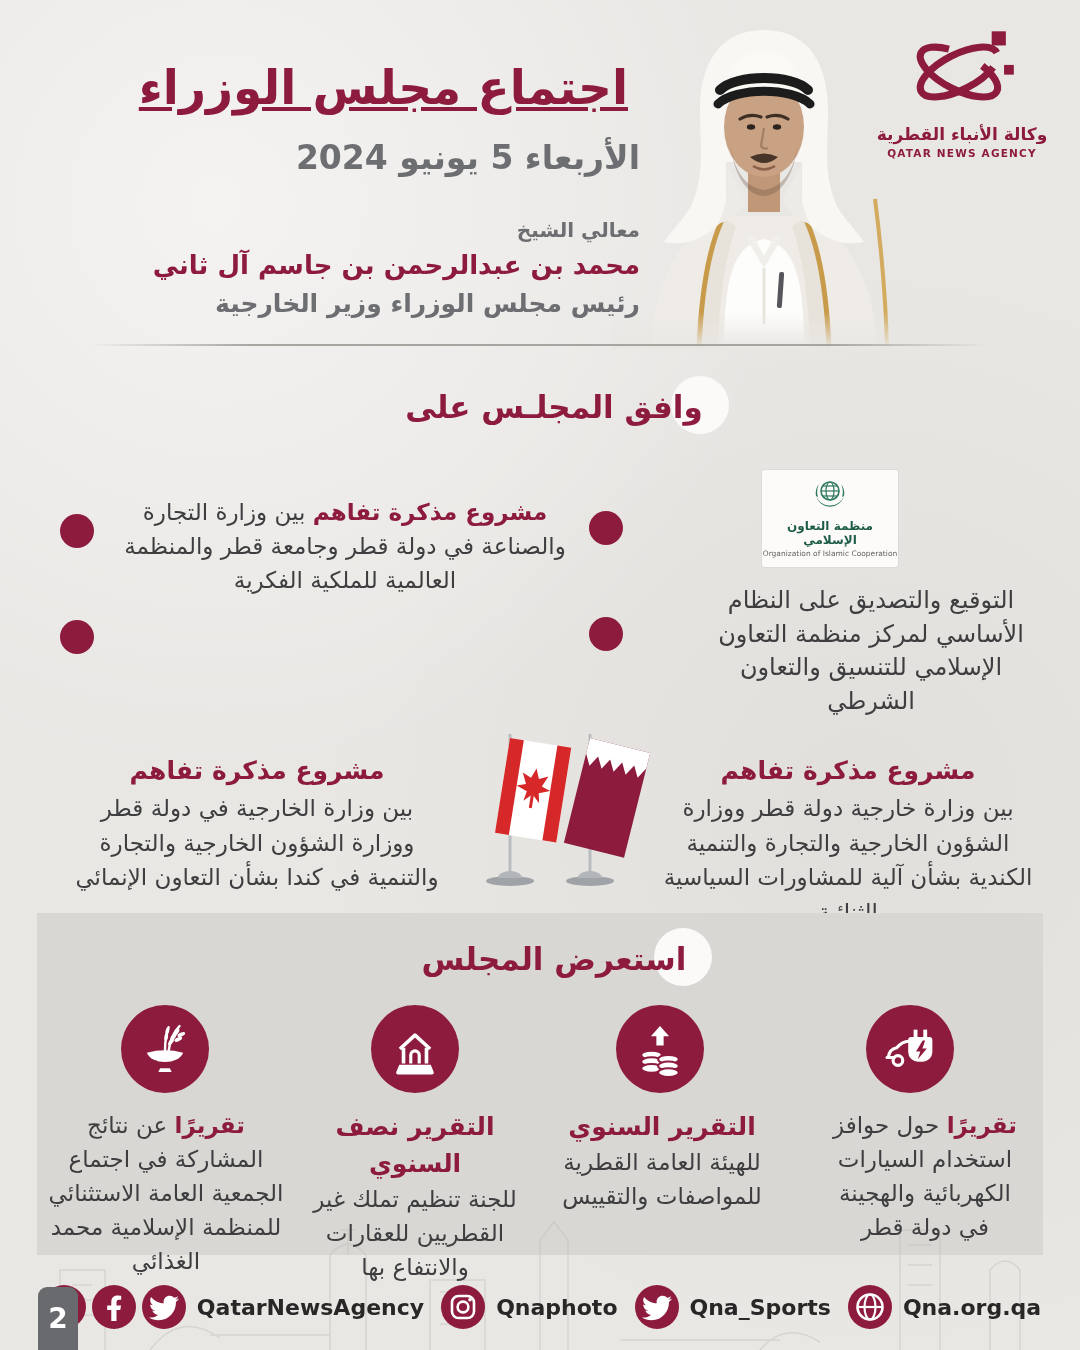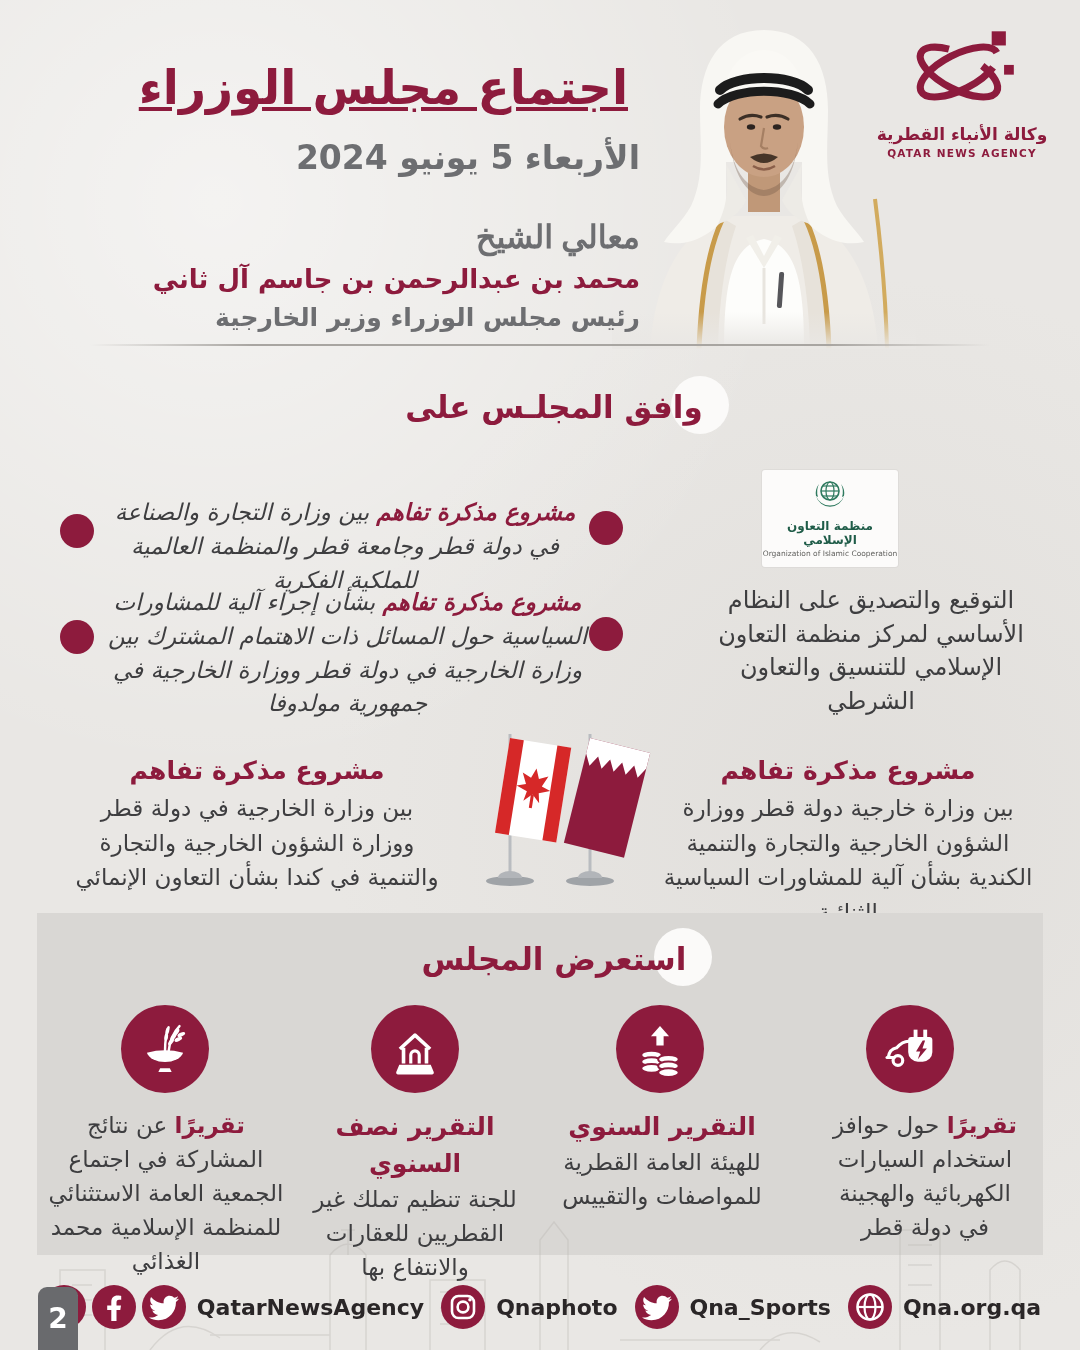--- a/index.html
+++ b/index.html
@@ -10,32 +10,32 @@
       radial-gradient(circle at 80% 60%, rgba(210,207,203,.35), rgba(210,207,203,0) 45%),
       #e9e7e4;}
   .abs{position:absolute;}
   
   .qna-logo{position:absolute;top:26px;right:18px;width:200px;text-align:center;}
   .qna-logo .ar{font-size:17px;font-weight:bold;color:#8d1b3d;margin-top:2px;}
   .qna-logo .en{font-size:10.5px;font-weight:bold;color:#8d1b3d;letter-spacing:1.2px;margin-top:3px;}
   .main-title{position:absolute;top:60px;right:452px;font-size:47px;font-weight:bold;color:#8d1b3d;white-space:nowrap;direction:rtl;text-decoration:underline;}
   .date{position:absolute;top:138px;right:440px;font-size:33px;font-weight:bold;color:#6d6e71;direction:rtl;}
   .official{position:absolute;top:218px;right:440px;text-align:right;direction:rtl;}
-  .official .hon{font-size:32px;font-weight:bold;color:#6d6e71;font-family:Liberation Serif, serif;}
+  .official .hon{font-size:20px;font-weight:bold;color:#6d6e71;}
   .official .name{font-size:26px;font-weight:bold;color:#8d1b3d;margin-top:8px;white-space:nowrap;}
   .official .role{font-size:25px;color:#6d6e71;margin-top:9px;font-weight:bold;}
   .divider{position:absolute;top:344px;left:90px;width:900px;height:2px;
     background:linear-gradient(90deg,rgba(160,157,153,0),#a8a5a1 18%,#a8a5a1 82%,rgba(160,157,153,0));}
   
   .sec-head{position:absolute;left:0;right:0;text-align:center;}
   .sec-head .wrap{display:inline-block;position:relative;transform:translateX(14px);}
   .sec-head .circle{position:absolute;right:-26px;top:-13px;width:58px;height:58px;border-radius:50%;background:#fbfaf9;}
   .sec-head .txt{position:relative;font-size:31px;font-weight:bold;color:#8d1b3d;direction:rtl;}
   
-  .bullet-text{position:absolute;text-align:center;direction:rtl;font-size:23px;line-height:1.47;color:#3e3e40;font-style:italic;}
+  .bullet-text{position:absolute;text-align:center;direction:rtl;font-size:23px;line-height:1.47;color:#3e3e40;}
   .bullet-text .lead{color:#8d1b3d;font-weight:bold;}
   .dot{position:absolute;width:34px;height:34px;border-radius:50%;background:#8d1b3d;}
   .oic-box{position:absolute;left:762px;top:470px;width:136px;height:97px;background:#fcfbfa;border-radius:3px;
     box-shadow:0 0 0 1px rgba(0,0,0,.03);text-align:center;}
   .oic-box .cal{font-size:12px;font-weight:bold;color:#1f5c48;margin-top:1px;direction:rtl;}
   .oic-box .cap{font-size:7.5px;color:#62625f;margin-top:2px;}
   .oic-text{position:absolute;left:700px;top:584px;width:342px;text-align:center;direction:rtl;font-size:24px;line-height:1.4;color:#3e3e40;}
   
   .mou{position:absolute;text-align:center;direction:rtl;}
   .mou .lead{font-size:25px;font-weight:bold;color:#8d1b3d;margin-bottom:6px;}
@@ -138,24 +138,20 @@
 
   <div class="dot" style="left:60px;top:514px;"></div>
   <div class="dot" style="left:589px;top:511px;"></div>
   <p class="bullet-text" style="left:100px;top:496px;width:490px;margin:0;">
     <span class="lead">مشروع مذكرة تفاهم</span>
     <span>بين وزارة التجارة والصناعة في دولة قطر وجامعة قطر والمنظمة العالمية للملكية الفكرية</span>
   </p>
 
   <div class="dot" style="left:60px;top:620px;"></div>
   <div class="dot" style="left:589px;top:617px;"></div>
-  <p class="bullet-text" style="left:95px;top:586px;width:505px;margin:0;">
-    <span class="lead">مشروع مذكرة تفاهم</span>
-    <span>بشأن إجراء آلية للمشاورات السياسية حول المسائل ذات الاهتمام المشترك بين وزارة الخارجية في دولة قطر ووزارة الخارجية في جمهورية مولدوفا</span>
-  </p>
 
   <div class="oic-box">
     <span>
       <svg width="44" height="40" viewBox="0 0 44 40" style="margin-top:4px;">
         <circle cx="22" cy="17" r="9" fill="none" stroke="#2f7a5f" stroke-width="1.6"></circle>
         <ellipse cx="22" cy="17" rx="4" ry="9" fill="none" stroke="#2f7a5f" stroke-width="1.2"></ellipse>
         <line x1="13" y1="17" x2="31" y2="17" stroke="#2f7a5f" stroke-width="1.2"></line>
         <line x1="14.5" y1="12" x2="29.5" y2="12" stroke="#2f7a5f" stroke-width="1.2"></line>
         <line x1="14.5" y1="22" x2="29.5" y2="22" stroke="#2f7a5f" stroke-width="1.2"></line>
         <path d="M8,22 a15,15 0 0 0 28,0 a14.5,14.5 0 0 1 -28,0 z" fill="#2f7a5f"></path>

